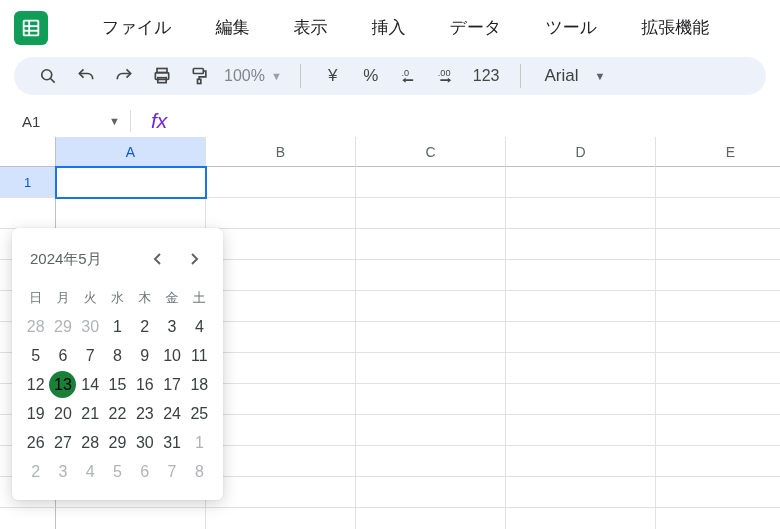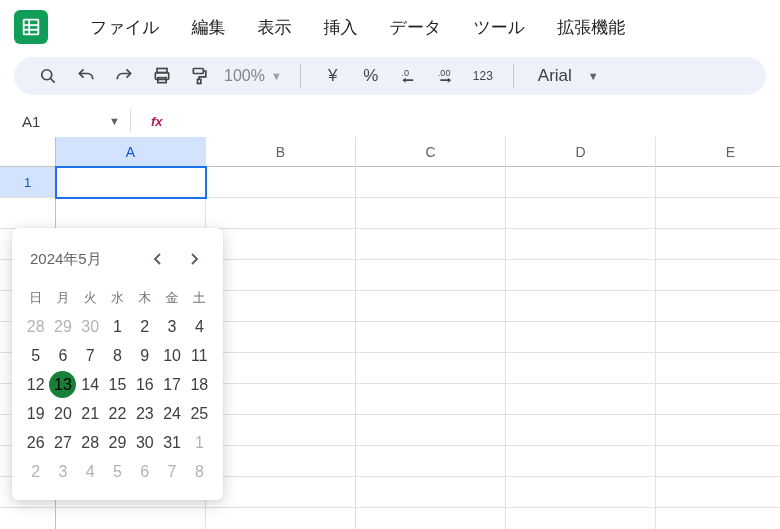--- a/index.html
+++ b/index.html
@@ -1,39 +1,39 @@
 <!DOCTYPE html>
 <html><head>
 <meta charset="utf-8">
 <style>
   * { box-sizing: border-box; margin: 0; padding: 0; }
   body { width: 780px; height: 529px; font-family: Arial, "Hiragino Sans", sans-serif; background: #fff; color: #3c4043; overflow: hidden; position: relative; }
 
   
-  .menubar { display: flex; padding: 10px 14px 8px 14px; gap: 4px; }
+  .menubar { display: flex; align-items: center; padding: 10px 14px 8px 14px; gap: 16px; }
   .logo { width: 34px; height: 34px; background: #0f9d58; border-radius: 6px; display: flex; align-items: center; justify-content: center; margin-right: 24px; }
   .logo svg { width: 22px; height: 22px; }
   .menu-item { padding: 6px 14px; font-size: 17px; color: #202124; cursor: pointer; border-radius: 4px; }
 
   
   .toolbar-wrap { padding: 4px 14px 10px 14px; }
   .toolbar { display: flex; align-items: center; background: #edf2fa; border-radius: 26px; height: 38px; padding: 0 16px; gap: 2px; }
   .tool-btn { width: 36px; height: 36px; display: flex; align-items: center; justify-content: center; border-radius: 4px; cursor: pointer; color: #444746; }
   .tool-btn svg { width: 20px; height: 20px; }
   .zoom { display: flex; align-items: center; color: #80868b; font-size: 16px; padding: 0 4px; cursor: pointer; gap: 6px; }
   .sep { width: 1px; height: 24px; background: #c7c7c7; margin: 0 12px; }
-  .tool-text { font-size: 12px; color: #444746; cursor: pointer; padding: 0 6px; }
+  .tool-text { font-size: 16px; color: #444746; cursor: pointer; padding: 0 6px; }
   .font-sel { font-size: 17px; color: #3c4043; cursor: pointer; padding: 0 10px; display:flex; align-items:center; gap:16px;}
 
   
   .namebox-row { display: flex; align-items: center; height: 32px; padding: 6px 0 6px 12px; }
   .namebox { width: 118px; height: 28px; display: flex; align-items: center; justify-content: space-between; padding: 0 10px; font-size: 15px; color: #3c4043; cursor: pointer; }
   .namebox .tri { color:#5f6368; font-size:11px; }
   .fx-sep { width:1px; height:22px; background:#dadce0; margin: 0 8px 0 0;}
-  .fx { color: #be185d; font-size: 13px; font-style: italic; padding-left: 12px; font-weight: bold; }
+  .fx { color: #6d28d9; font-size: 21px; font-style: italic; padding-left: 12px; }
 
   
   .sheet { position: relative; }
   .corner { position: absolute; left:0; top:0; width:56px; height:30px; border-right:1px solid #c0c0c0; border-bottom:1px solid #c0c0c0; background:#fff;}
   .col-headers { display:flex; margin-left:56px; height:30px; }
   .col-h { flex: 0 0 150px; height:30px; border-right:1px solid #e1e1e1; border-bottom:1px solid #c0c0c0; display:flex; align-items:center; justify-content:center; font-size:14px; color:#5f6368; background:#fff;}
   .col-h.sel { background:#d3e3fd; color:#0b57d0; }
   .row-area { position:relative; }
   .row { display:flex; height:31px; }
   .row-h { flex:0 0 56px; height:31px; border-right:1px solid #c0c0c0; border-bottom:1px solid #e1e1e1; display:flex; align-items:center; justify-content:center; font-size:13px; color:#5f6368; background:#fff;}

